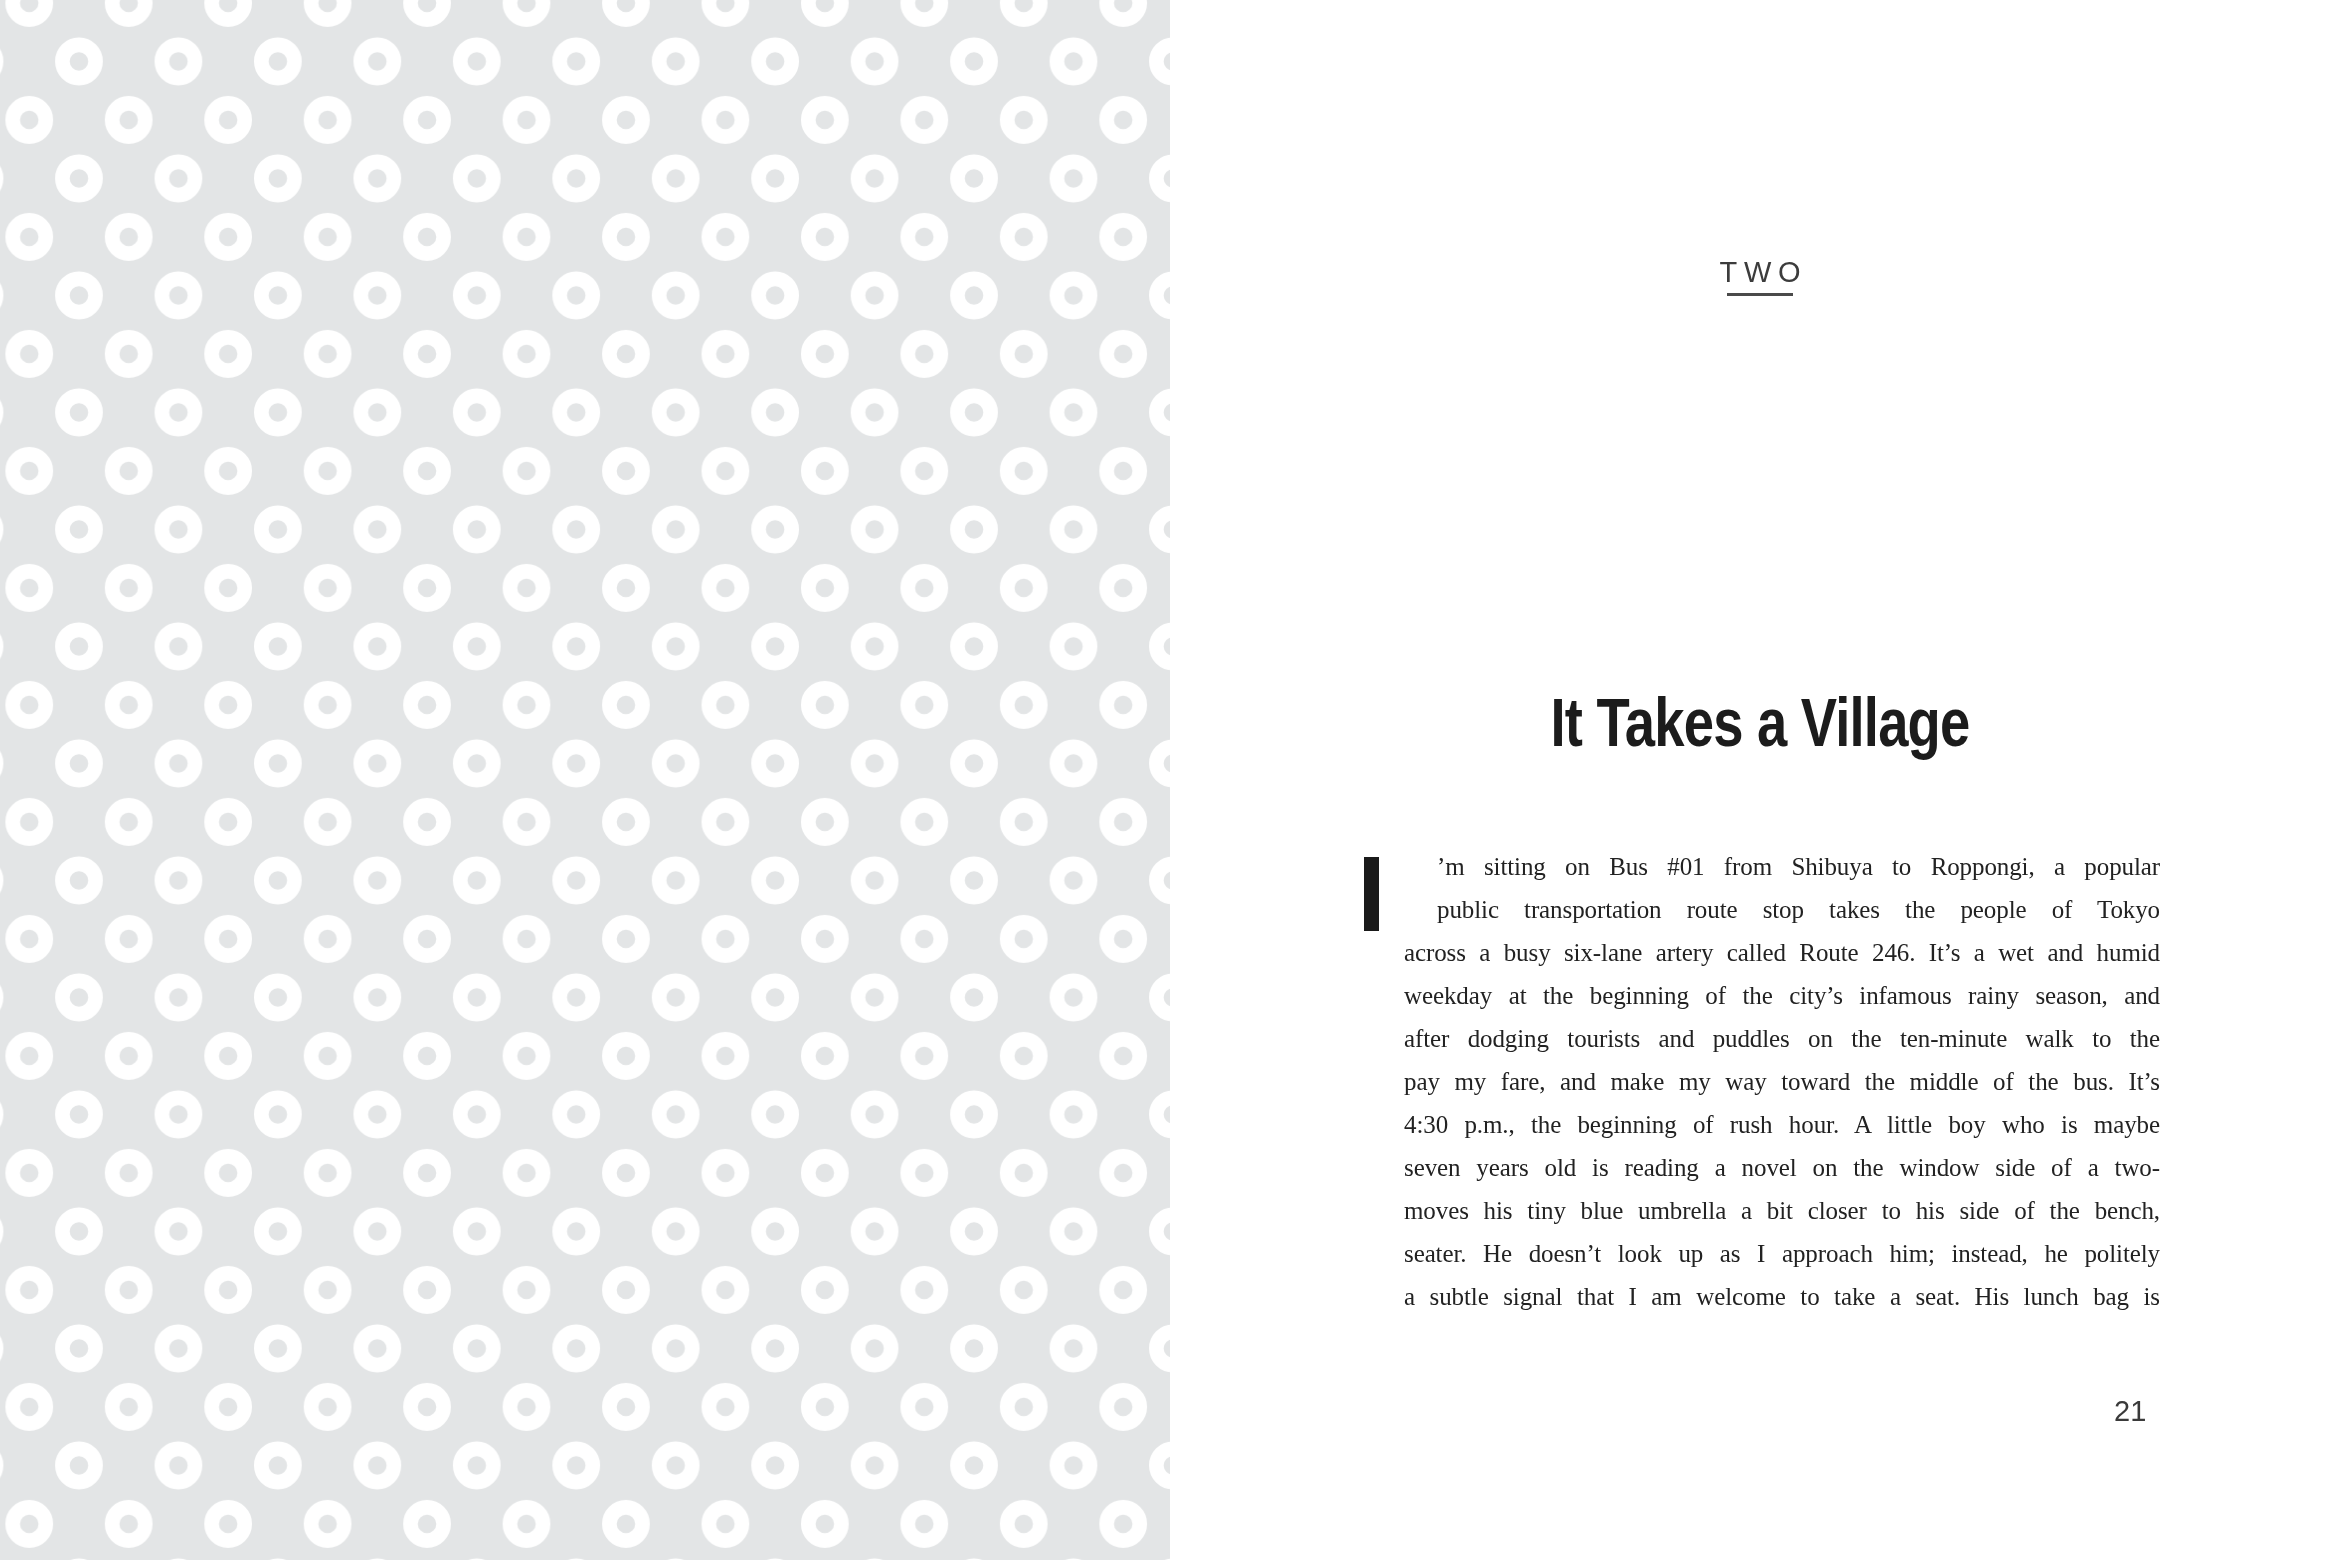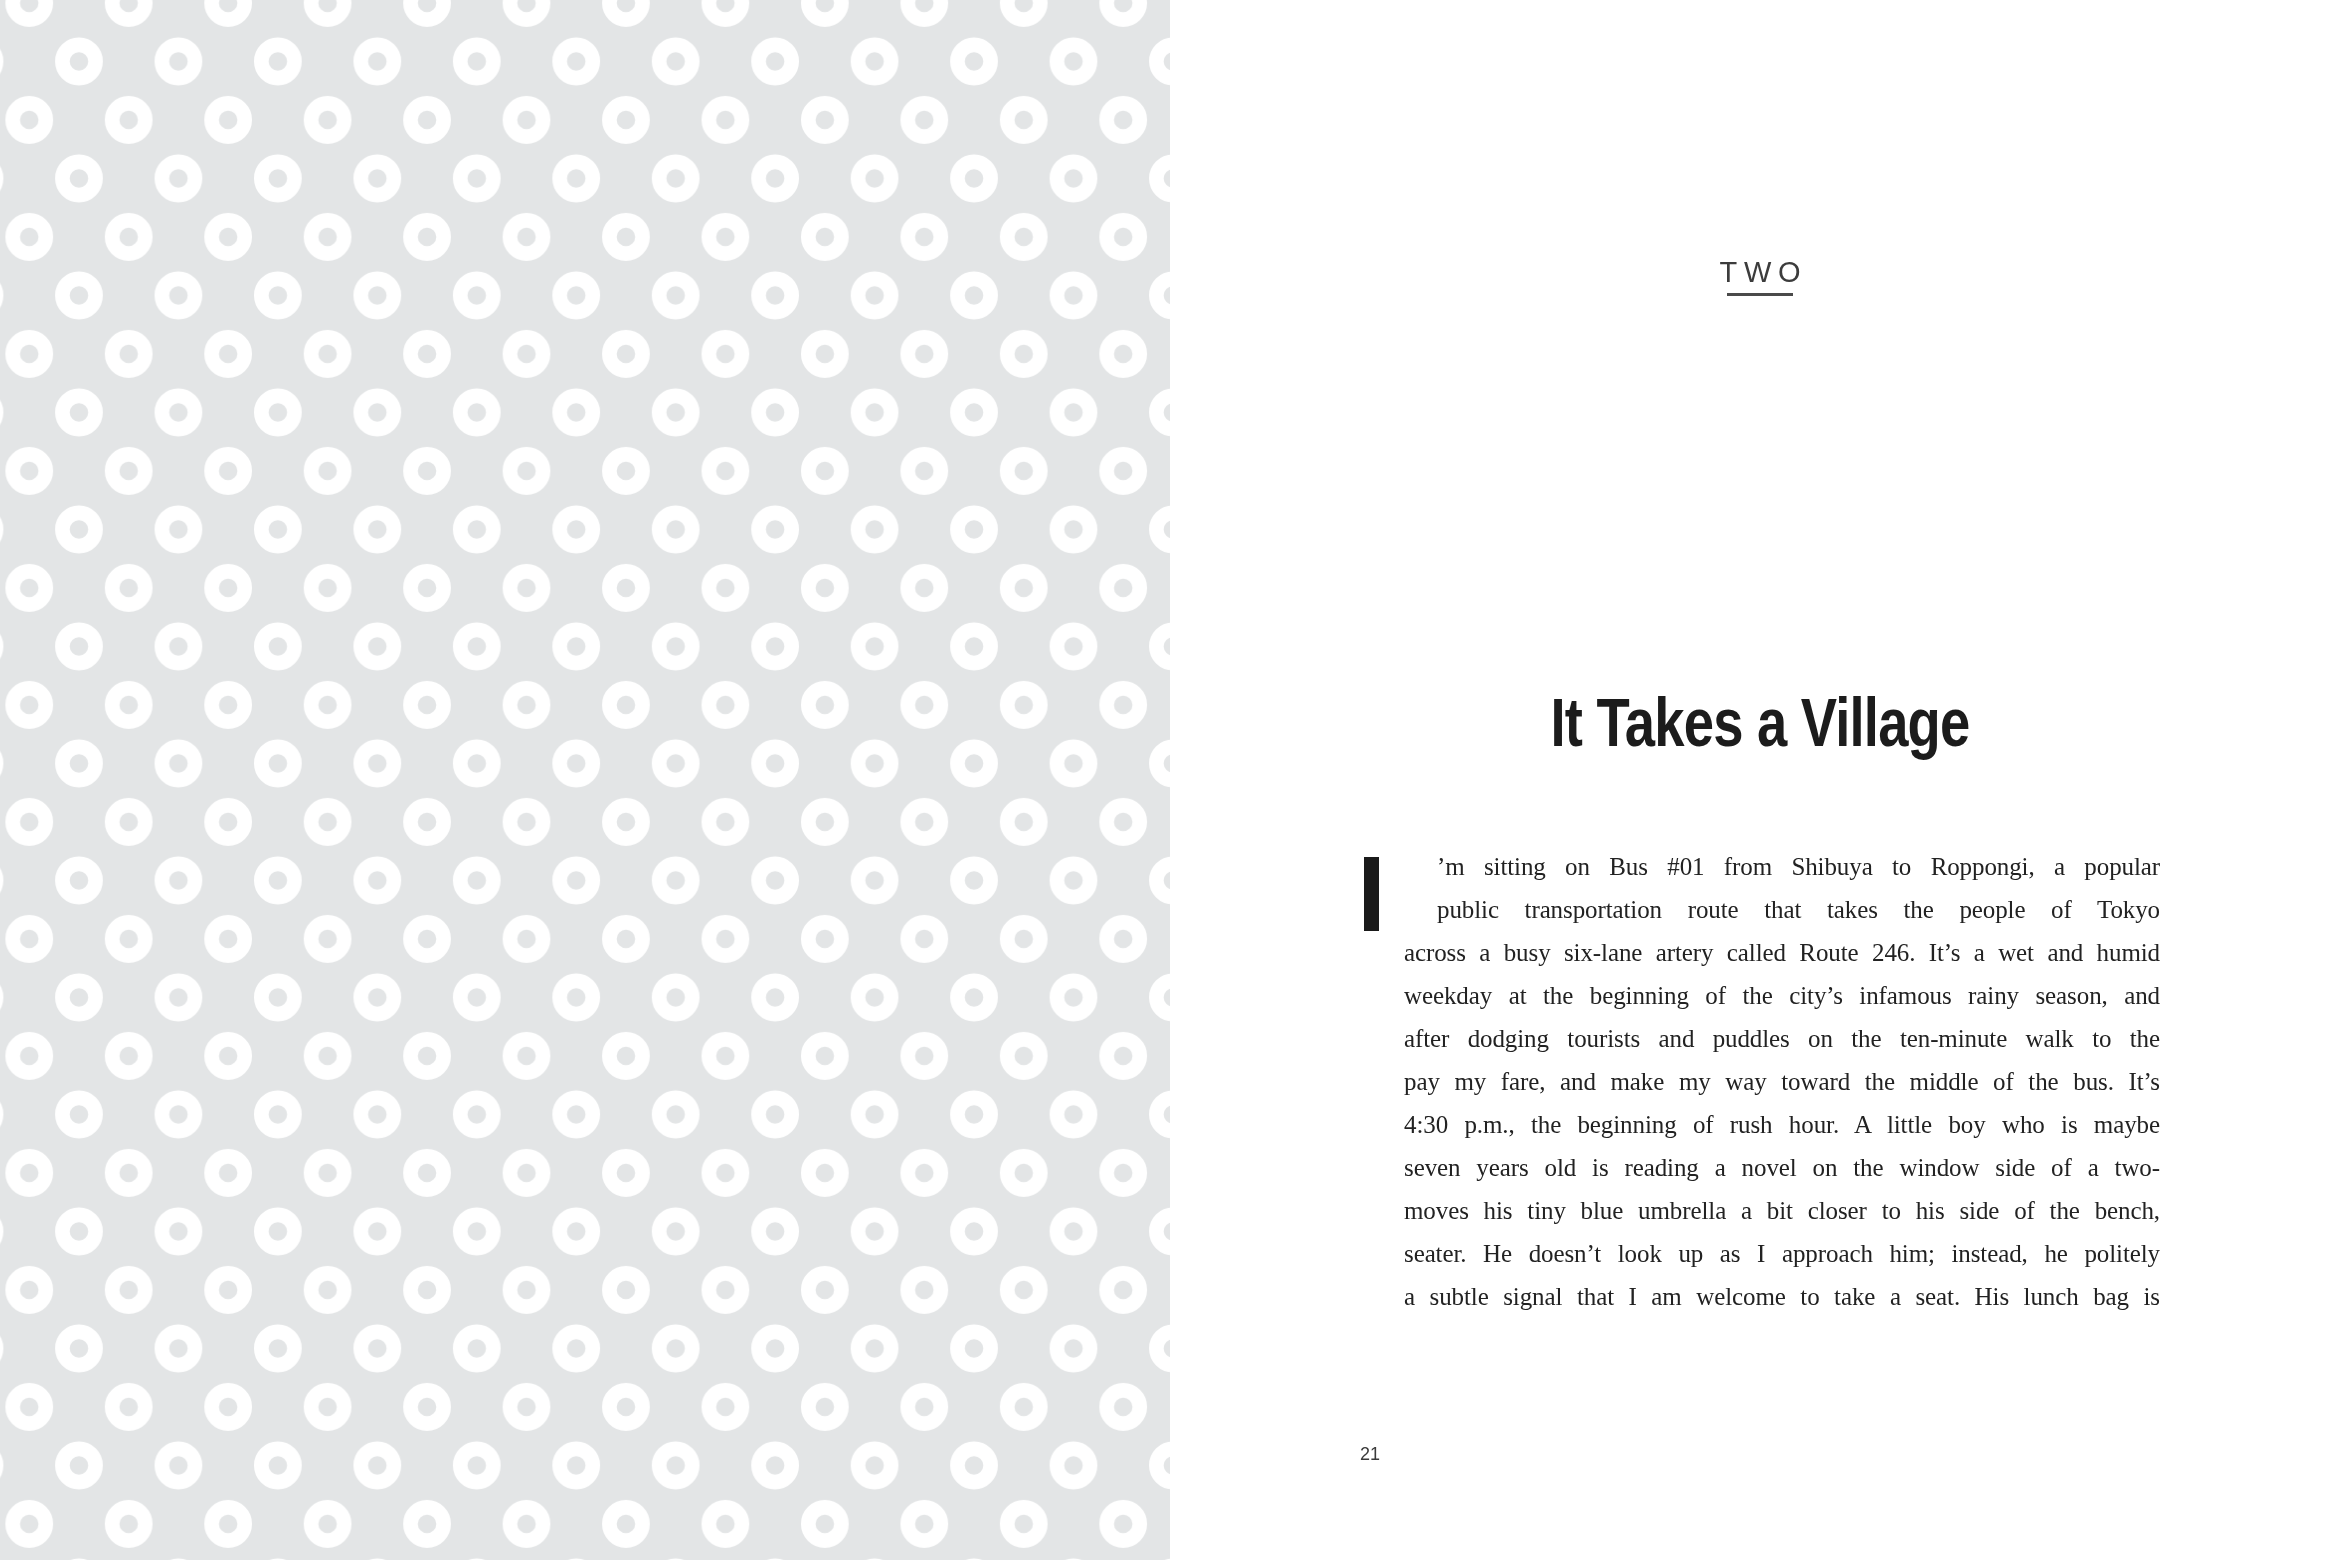--- a/index.html
+++ b/index.html
@@ -79,25 +79,26 @@
     position:absolute;
     left:3.9px;top:11.7px;
     width:15.6px;height:74px;
     background:#1a1a1a;
     color:transparent;
     overflow:hidden;
     font-size:9.8px;
     line-height:74px;
   }
   .pagenum{
-    top:1444px;
+    top:1395px;
+    text-align:right;
     padding-right:13.7px;
     box-sizing:border-box;
     font-family:"Liberation Sans", sans-serif;
-    font-size:18px;
+    font-size:29px;
     color:#3a3a3a;
   }
 </style>
 </head>
 <body>
 
 <div class="stage">
 
   <div class="left-page">
     <svg width="1170" height="1560" viewBox="0 0 1200 1600" xmlns="http://www.w3.org/2000/svg">
@@ -121,21 +122,21 @@
 
     <div class="col chapter-label">TWO</div>
 
     <div class="chapter-rule"></div>
 
     <h1 class="col title">It Takes a Village</h1>
 
     <div class="col body-block">
       <span class="dropcap">I</span>
       <div class="bline indent">’m sitting on Bus #01 from Shibuya to Roppongi, a popular</div>
-      <div class="bline indent">public transportation route that takes the people of Tokyo</div>
+      <div class="bline indent">public transportation route stop takes the people of Tokyo</div>
       <div class="bline">across a busy six-lane artery called Route 246. It’s a wet and humid</div>
       <div class="bline">weekday at the beginning of the city’s infamous rainy season, and</div>
       <div class="bline">after dodging tourists and puddles on the ten-minute walk to the</div>
       <div class="bline">pay my fare, and make my way toward the middle of the bus. It’s</div>
       <div class="bline">4:30 p.m., the beginning of rush hour. A little boy who is maybe</div>
       <div class="bline">seven years old is reading a novel on the window side of a two-</div>
       <div class="bline">moves his tiny blue umbrella a bit closer to his side of the bench,</div>
       <div class="bline">seater. He doesn’t look up as I approach him; instead, he politely</div>
       <div class="bline">a subtle signal that I am welcome to take a seat. His lunch bag is</div>
     </div>

